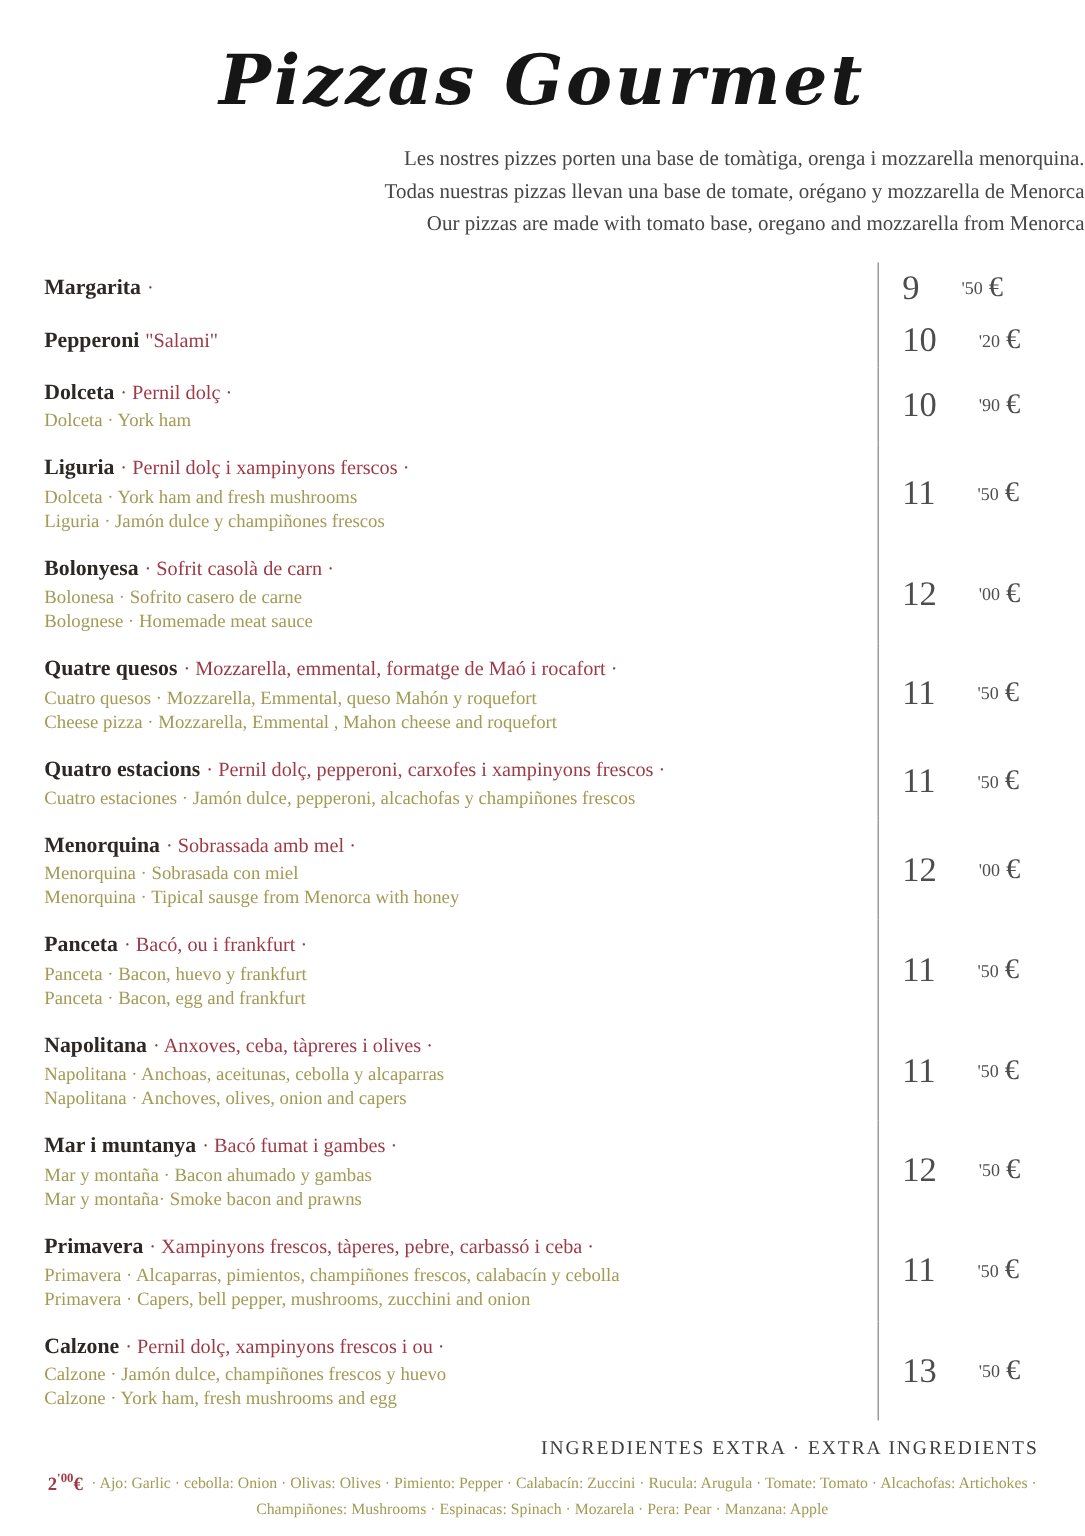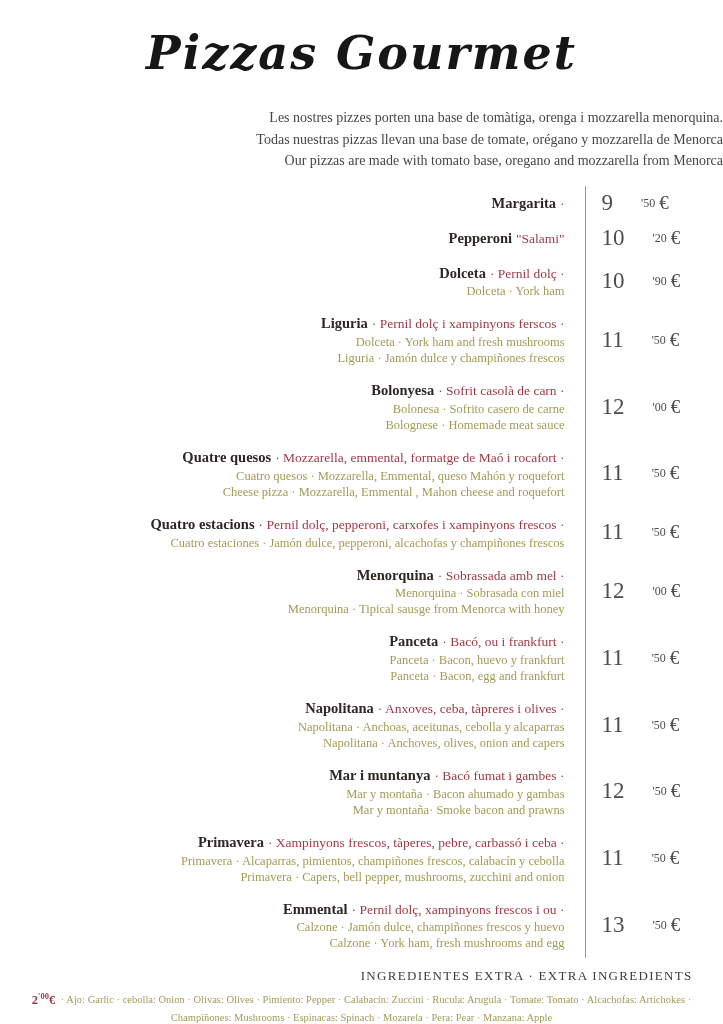--- a/index.html
+++ b/index.html
@@ -12,30 +12,30 @@
   .page { width:723px; min-height:1024px; padding:26px 0 22px; position:relative; background:#fff; }
 
   .title {
     text-align:center;
     font-family:"DejaVu Serif", serif;
     font-style:italic;
     font-weight:bold;
     font-size:46px;
     color:#161616;
     letter-spacing:2px;
-    margin-bottom:27px;
+    margin-bottom:16px;
   }
 
   .intro { text-align:right; font-size:14px; color:#464646; line-height:1.55; margin-bottom:14px; }
 
   .menu { width:664px; margin:0 auto; }
   .row { display:flex; align-items:stretch; }
   .cell-text {
-    flex:1; text-align:right;
-    padding:7px 20px 7px 0;
+    flex:1; text-align:left;
+    padding:7px 8px 7px 0;
     border-right:1px solid #9a9a9a;
   }
   .l1 { line-height:1.3; }
   .name { font-weight:bold; font-size:14.5px; color:#2d2823; }
   .desc { font-size:13.5px; color:#9e3a47; }
   .sub  { font-size:12.5px; color:#a39a55; line-height:1.28; }
 
   .cell-price {
     width:108px; padding-left:16px;
     display:flex; align-items:center;
@@ -251,21 +251,21 @@
       <div class="cell-price">
         <span>11</span>
           <sup>'50</sup>
           <span class="p-cur">€</span>
       </div>
     </div>
 
     <div class="row">
       <div class="cell-text">
         <div class="l1">
-          <span class="name">Emmental</span>
+          <span class="name">Calzone</span>
           <span class="desc">· Pernil dolç, xampinyons frescos i ou ·</span>
         </div>
         <div class="sub">Calzone · Jamón dulce, champiñones frescos y huevo</div>
         <div class="sub">Calzone · York ham, fresh mushrooms and egg</div>
       </div>
       <div class="cell-price">
         <span>13</span>
           <sup>'50</sup>
           <span class="p-cur">€</span>
       </div>

